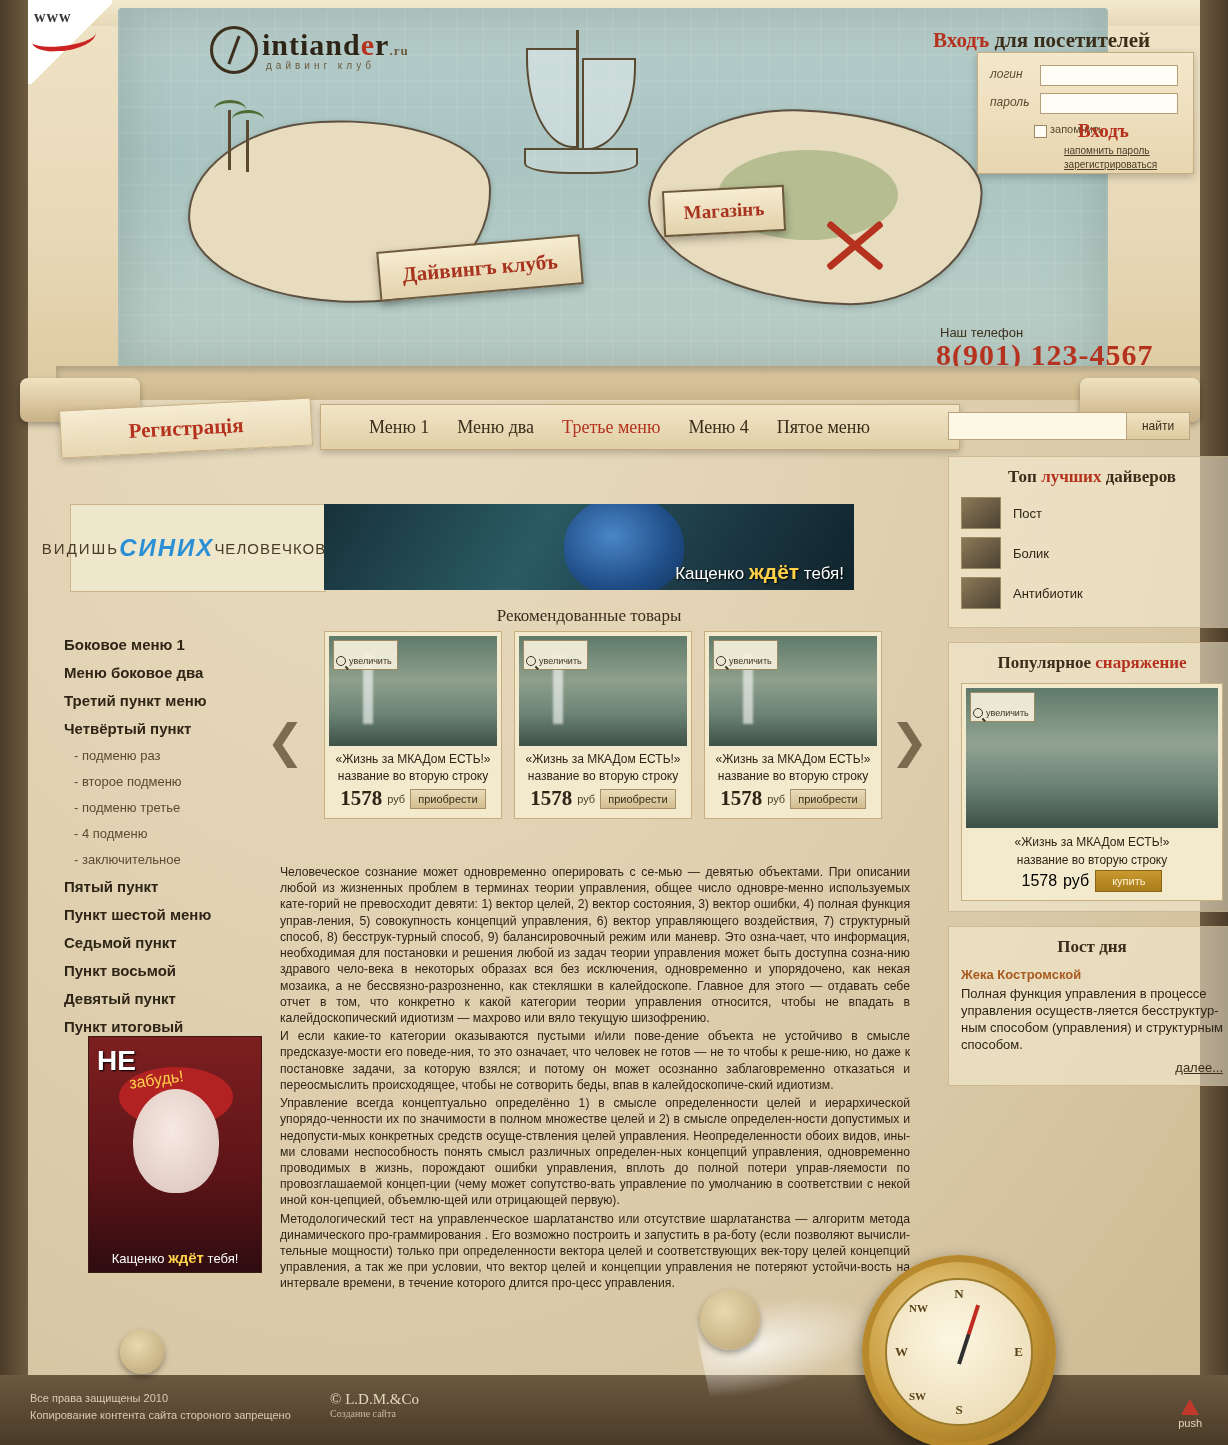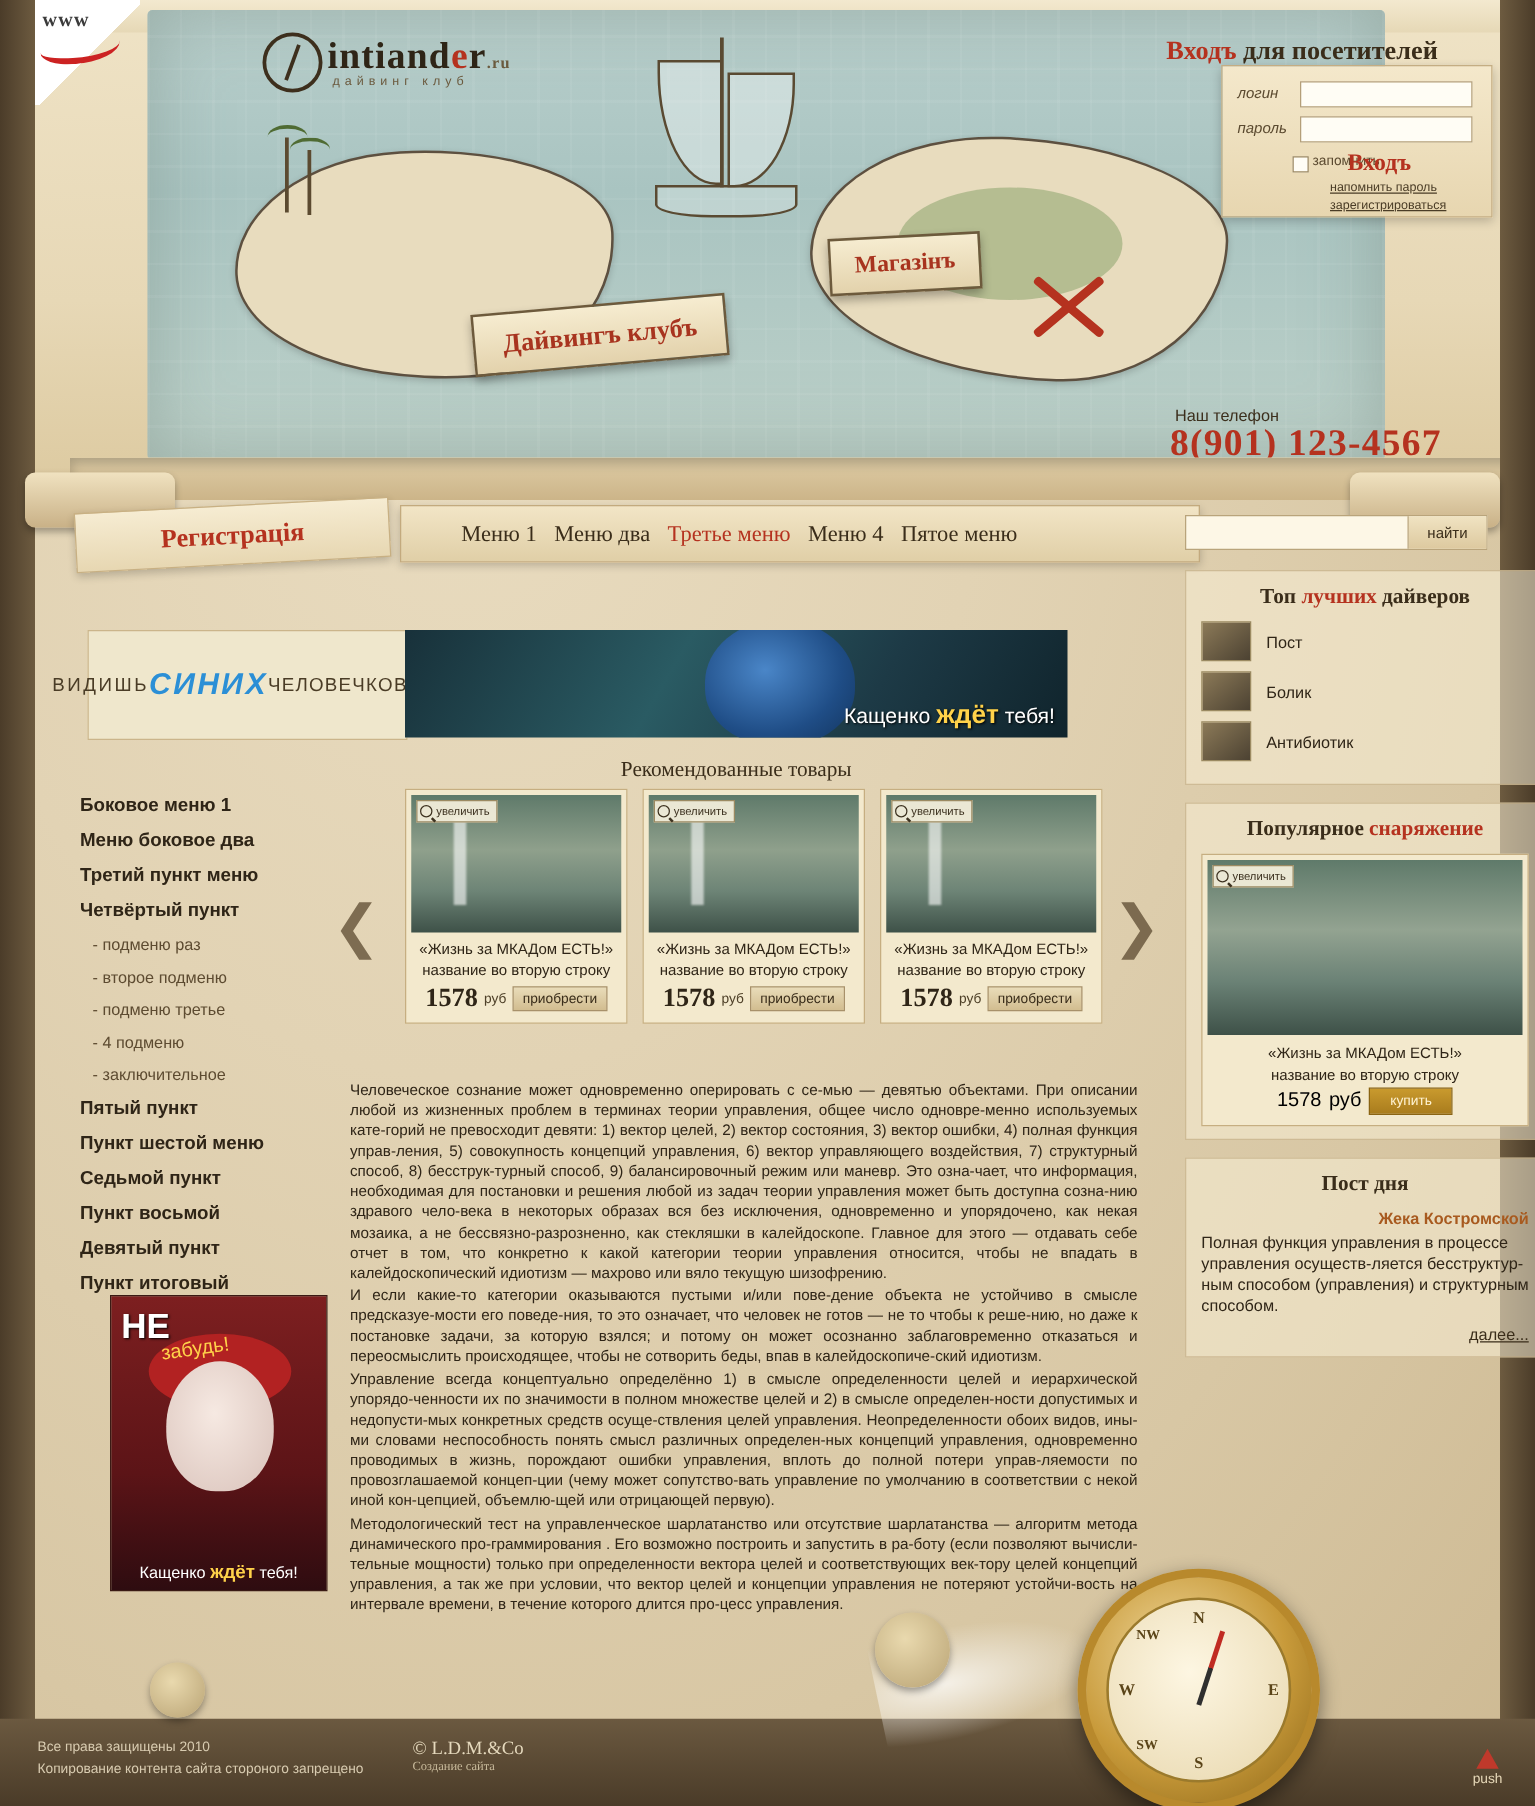--- a/index.html
+++ b/index.html
@@ -132,21 +132,21 @@
   .phone-num{
     position:absolute;left:908px;top:338px;font-family:"Liberation Serif", serif;
     font-size:30px;font-weight:bold;color:#b5321f;letter-spacing:1px;
   }
 
   
   .navstrip{
     position:absolute;left:320px;top:404px;width:590px;height:44px;
     background:linear-gradient(180deg,#f2e5c6,#e0cfa7);
     border:1px solid #c3aa7e;box-shadow:0 3px 7px rgba(0,0,0,.22);
-    display:flex;align-items:center;gap:14px;padding-left:48px;
+    display:flex;align-items:center;gap:28px;padding-left:48px;
   }
   .navstrip .item{
     font-family:"Liberation Serif", serif;font-size:18px;color:#3a2d1a;cursor:pointer;white-space:nowrap;
   }
   .navstrip .item.active{color:#b5321f;}
   .reg-tag{
     position:absolute;left:60px;top:404px;width:250px;height:46px;
     background:linear-gradient(180deg,#f6ecd2,#e7d7b2);
     border:1px solid #c8b083;transform:rotate(-3deg);
     box-shadow:0 3px 7px rgba(0,0,0,.2);
@@ -204,21 +204,21 @@
   .card{
     position:absolute;top:0;width:176px;
     background:#f3e9cd;border:1px solid #c6ae81;
   }
   .card .thumb{
     height:110px;margin:4px;background:linear-gradient(180deg,#5f7a6a,#8fa08c 40%,#6d8476 70%,#3e5148);
     position:relative;overflow:hidden;
   }
   .card .thumb .fall{position:absolute;left:34px;top:18px;width:10px;height:70px;background:rgba(255,255,255,.6);filter:blur(1px);}
   .zoom{
-    position:absolute;left:4px;top:4px;height:16px;padding:0 5px 0 2px;background:rgba(245,240,220,.92);
+    position:absolute;left:4px;top:4px;height:16px;padding:12px 5px 0 2px;background:rgba(245,240,220,.92);
     border:1px solid #9b8a62;font-size:9px;color:#3d3220;display:flex;align-items:center;gap:3px;cursor:pointer;
   }
   .zoom .lens{width:8px;height:8px;border:1.5px solid #3d3220;border-radius:50%;position:relative;}
   .zoom .lens:after{content:"";position:absolute;right:-4px;bottom:-3px;width:4px;height:1.5px;background:#3d3220;transform:rotate(45deg);}
   .card .cname{font-size:12px;color:#2f2517;text-align:center;line-height:1.25;padding:2px 4px 0;}
   .card .pricerow{display:flex;align-items:center;justify-content:center;gap:5px;padding:2px 4px 7px;}
   .card .price{font-family:"Liberation Serif", serif;font-size:21px;font-weight:bold;color:#2f2517;}
   .card .cur{font-size:11px;color:#4e4028;}
   .buy{
     background:linear-gradient(180deg,#e9dcb9,#d2bd90);border:1px solid #a8916a;
@@ -258,21 +258,21 @@
   }
   .panel h3 .red{color:#b5321f;}
   .diver{display:flex;align-items:center;gap:12px;margin-bottom:8px;cursor:pointer;}
   .diver .av{width:38px;height:30px;border:1px solid #9b8a62;background:linear-gradient(140deg,#8c7a58,#4c4232);}
   .diver .nm{font-size:13px;color:#2f2517;}
   .eq-card{background:#f3e9cd;border:1px solid #c6ae81;padding:0;}
   .eq-card .thumb{height:140px;margin:4px;background:linear-gradient(180deg,#5f7a6a,#93a391 40%,#6a8175 70%,#3e5148);position:relative;overflow:hidden;}
   .eq-card .cname{font-size:12px;color:#2f2517;text-align:center;line-height:1.25;padding:3px 4px 0;}
   .eq-card .pricerow{display:flex;align-items:center;justify-content:center;gap:6px;padding:2px 4px 8px;}
   .buy.gold{background:linear-gradient(180deg,#c99a2e,#a97c1d);border-color:#8a6413;color:#fff3d2;padding:4px 16px;}
-  .post-author{font-size:13px;font-weight:bold;color:#a85a1f;margin-bottom:3px;text-align:right;}
+  .post-author{font-size:13px;font-weight:bold;color:#a85a1f;margin-bottom:3px;}
   .post-text{font-size:13px;line-height:1.32;color:#2f2517;}
   .more{display:block;text-align:right;font-size:13px;color:#3a2d1a;text-decoration:underline;margin-top:6px;cursor:pointer;}
 
   
   .compass{
     position:absolute;left:862px;top:1255px;width:180px;height:180px;border-radius:50%;
     background:radial-gradient(circle at 40% 35%, #f0d89b, #c89a3a 55%, #8a6416 100%);
     border:7px solid #b8892c;box-shadow:0 6px 16px rgba(0,0,0,.45);
   }
   .compass .dial{

